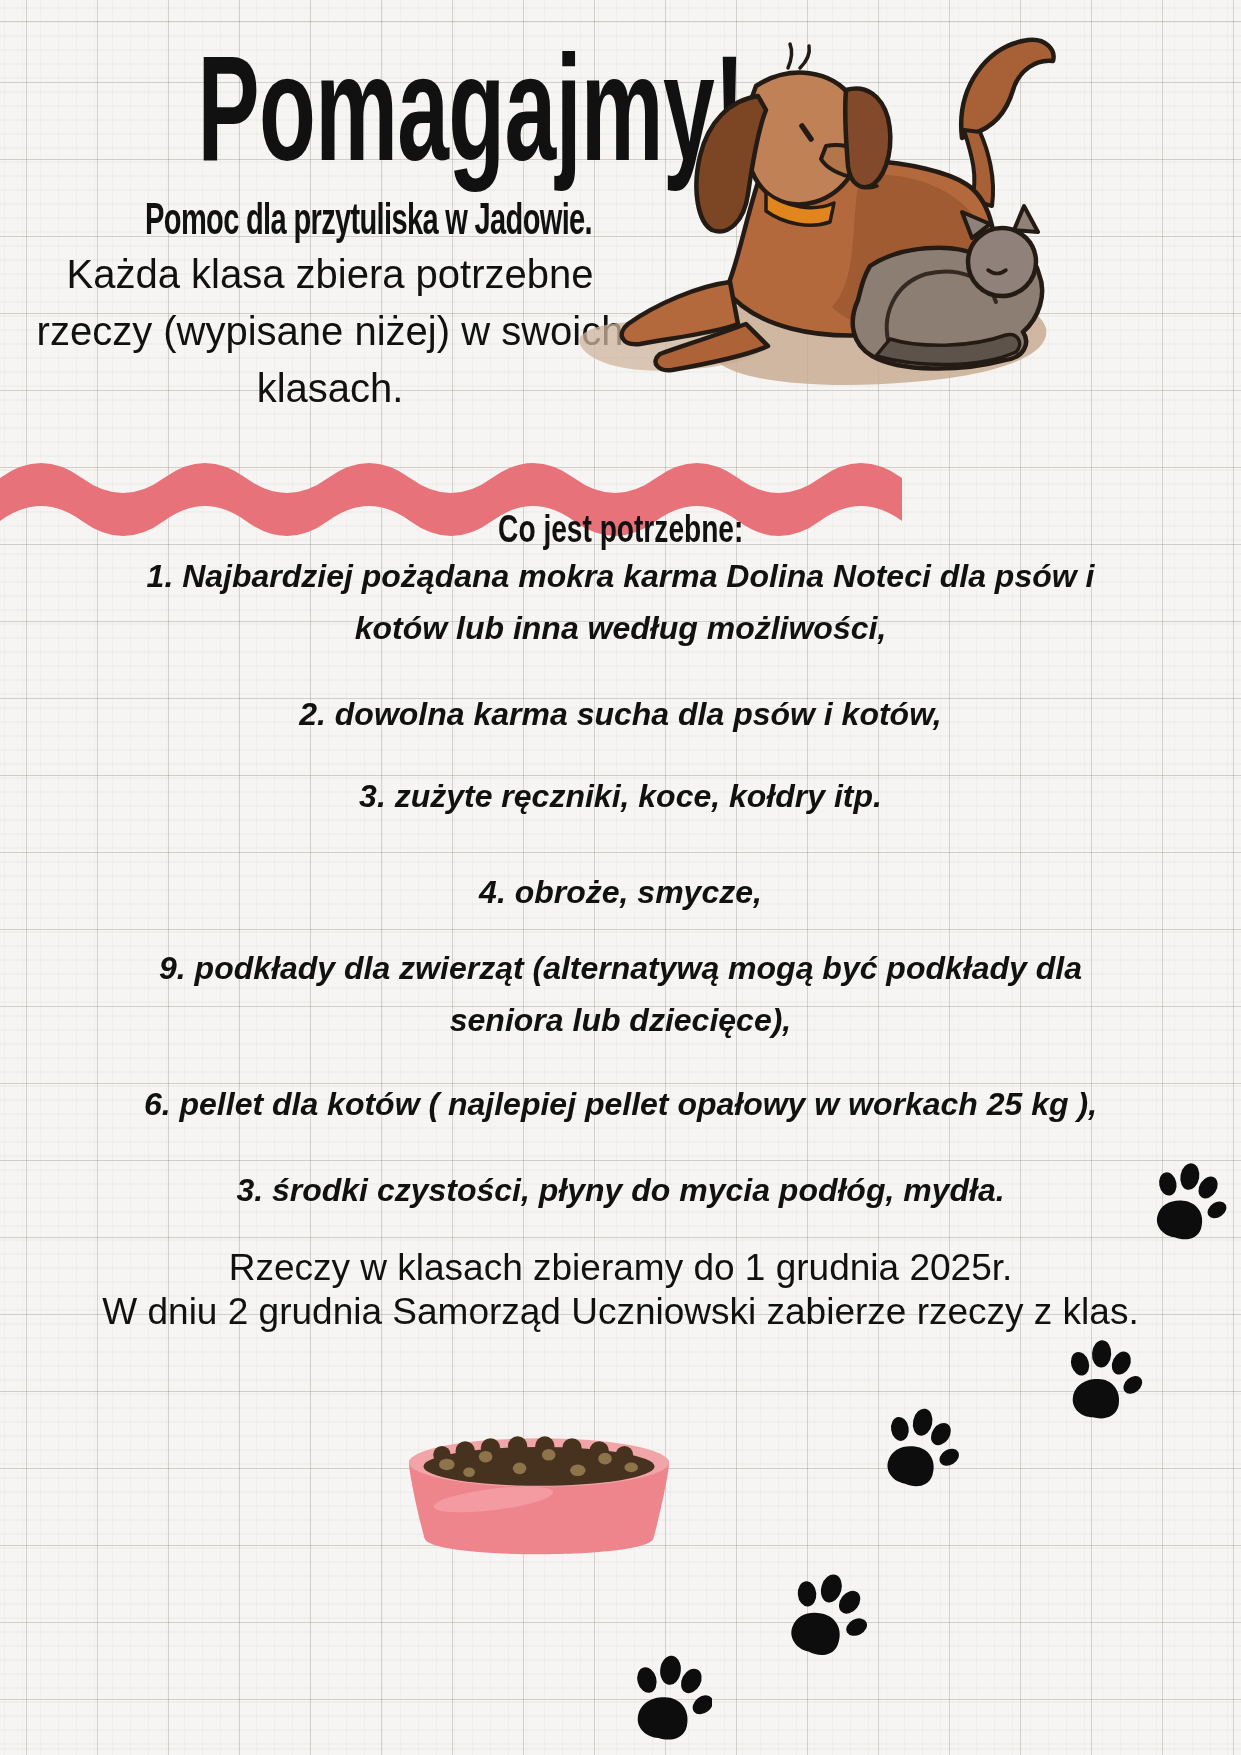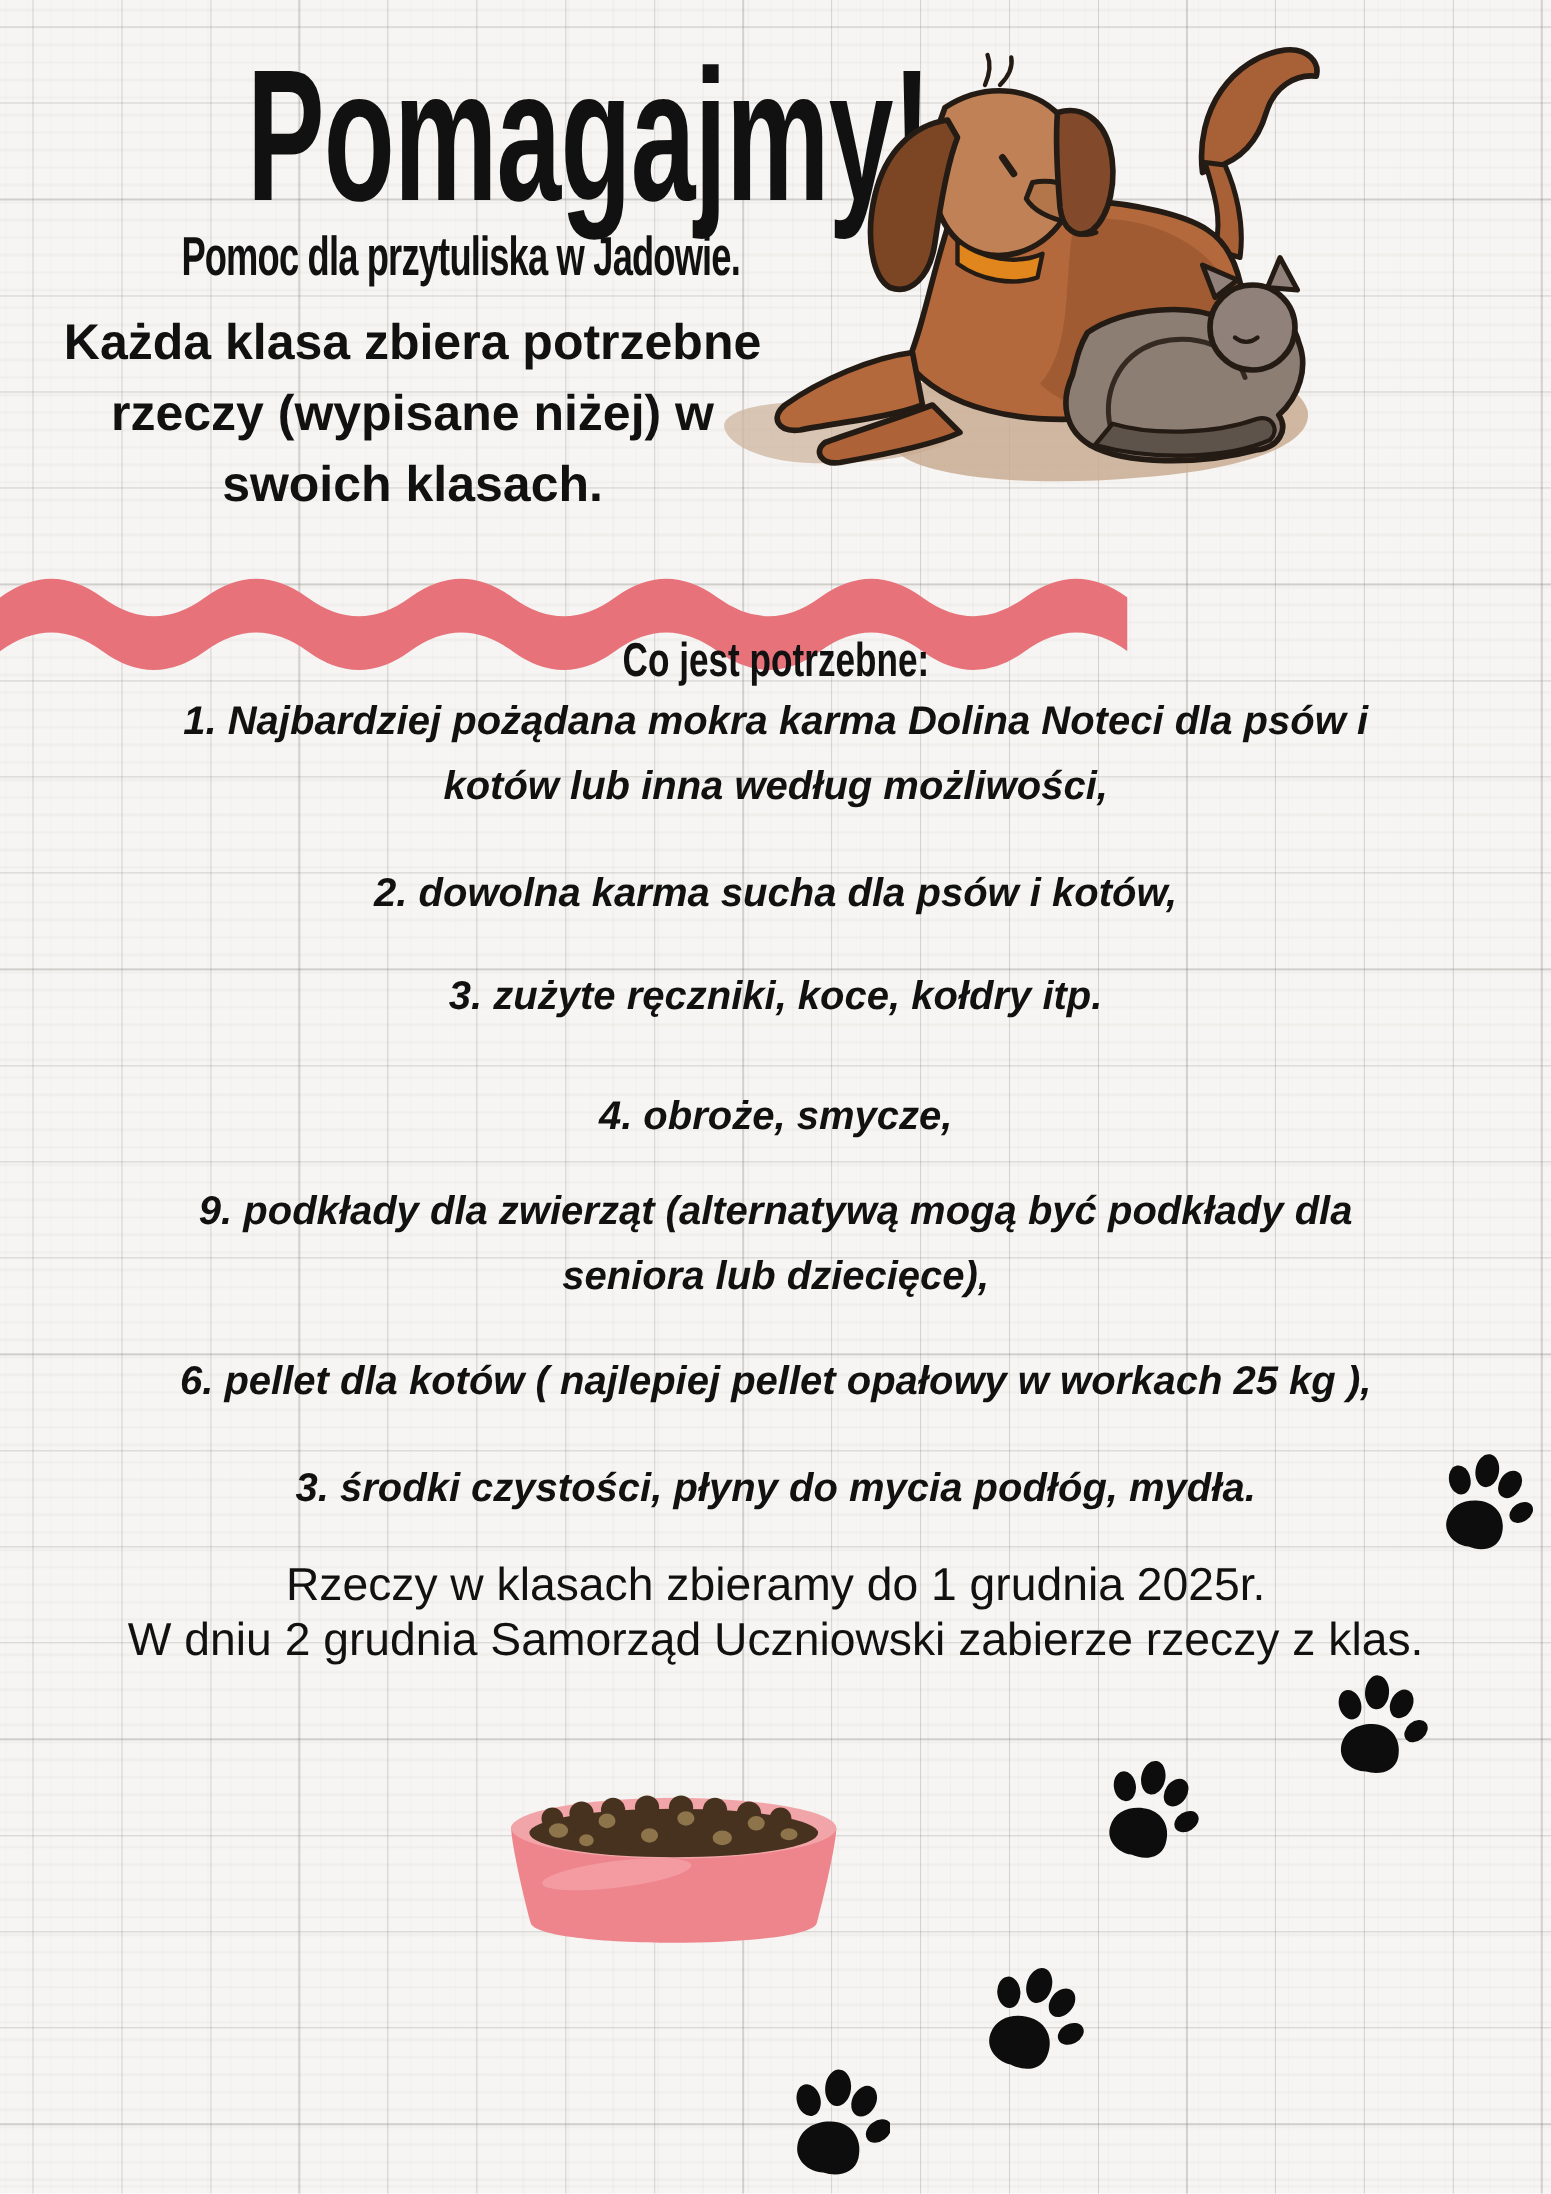--- a/index.html
+++ b/index.html
@@ -13,23 +13,23 @@
       repeating-linear-gradient(0deg, rgba(110,105,98,0.28) 0 1px, transparent 1px 77px),
       repeating-linear-gradient(90deg, rgba(110,105,98,0.26) 0 1px, transparent 1px 71px);
     background-position:0 -10px,-14px 0,0 22px,26px 0;
     color:#111;
   }
   .abs{position:absolute;}
   .center-col{left:0;right:0;text-align:center;}
   .condensed{display:inline-block;white-space:nowrap;font-weight:700;letter-spacing:-1px;}
   .title-wrap{top:30px;left:30px;width:600px;text-align:center;}
   .title{font-size:150px;line-height:1.05;transform:scaleX(0.62);transform-origin:50% 50%;}
-  .subtitle-wrap{top:183px;left:30px;width:600px;text-align:center;}
+  .subtitle-wrap{top:196px;left:30px;width:600px;text-align:center;}
   .subtitle{font-size:44px;line-height:1.05;transform:scaleX(0.66);transform-origin:50% 50%;}
-  .intro{top:246px;left:28px;width:604px;text-align:center;font-weight:700;font-size:40px;line-height:57px;}
+  .intro{top:246px;left:28px;width:604px;text-align:center;font-weight:400;font-size:40px;line-height:57px;}
   .ribbon{top:444px;left:0;}
   .needs-heading-wrap{top:508px;}
   .needs-heading{font-size:38px;transform:scaleX(0.74);transform-origin:50% 50%;letter-spacing:0;}
   .list-item{left:0;right:0;margin:0 auto;text-align:center;font-weight:700;font-size:32px;line-height:52px;width:1060px;font-style:italic;}
   .w-narrow{width:1008px;}
   .w-wide{width:1130px;}
   .deadline{left:0;right:0;margin:0 auto;width:1040px;top:1246px;text-align:center;font-weight:400;font-size:37px;line-height:44px;}
   .deadline p{margin:0;}
   .signature{top:1662px;left:764px;width:400px;font-weight:700;font-size:39px;white-space:nowrap;}
   .paw{position:absolute;}

